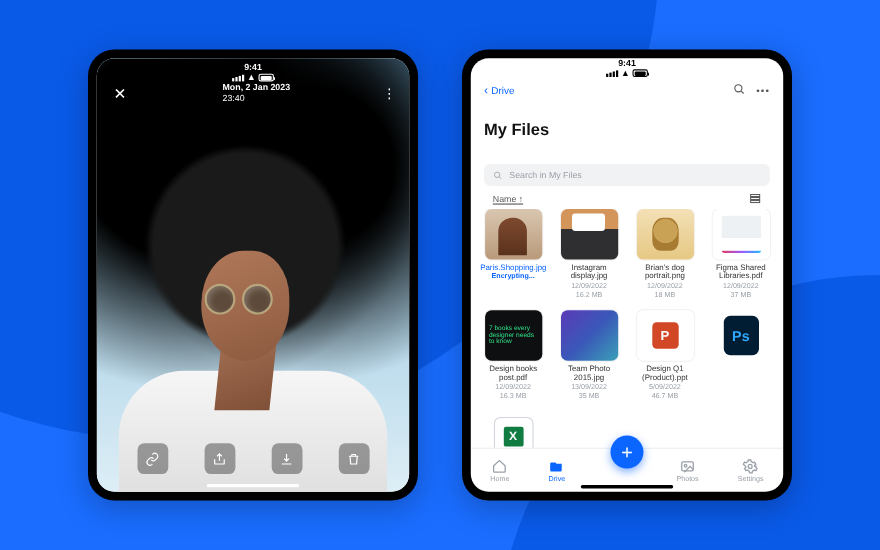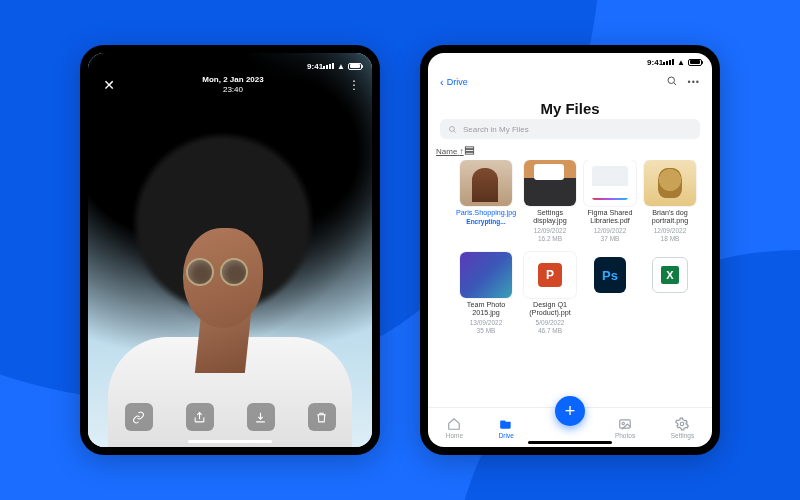--- a/index.html
+++ b/index.html
@@ -43,21 +43,21 @@
     background: #fff;
     border-radius: 16px;
     overflow: hidden;
     position: relative;
     display: flex; flex-direction: column;
   }
   .statusbar {
     height: 18px;
     display: flex; justify-content: flex-end; align-items: center;
     padding: 0 10px;
-    font-size: 8px; font-weight: 600;
+    font-size: 8px; font-weight: 600; flex-direction: column;
   }
   .statusbar.dark { color: #fff; position: absolute; top:4px; left:0; right:0; z-index:3;}
   .statusbar.light { color: #000; }
   .status-icons { display:flex; gap:3px; align-items:center; }
   .sigbar { display:flex; gap:1px; align-items:flex-end;}
   .sigbar span{ width:2px; background: currentColor; }
   .sigbar span:nth-child(1){height:3px}.sigbar span:nth-child(2){height:4px}.sigbar span:nth-child(3){height:5px}.sigbar span:nth-child(4){height:6px}
   .wifi { font-size:8px; }
   .battery { width:14px;height:7px;border:1px solid currentColor;border-radius:2px;position:relative;}
   .battery:after{content:"";position:absolute;right:-2px;top:1.5px;width:1.5px;height:3px;background:currentColor;border-radius:0 1px 1px 0;}
@@ -98,48 +98,48 @@
   .glasses {
     position:absolute; left:98px; top:125px; display:flex; gap:6px;
   }
   .glens{ width:28px;height:28px;border-radius:50%;background:#5d4a3a;border:2px solid #b8a67f; box-shadow: inset 2px 2px 6px rgba(255,255,255,.25);}
   .photo-header {
     position:absolute; top:22px; left:0; right:0;
     display:flex; justify-content:space-between; align-items:center;
     padding:0 12px; z-index:4;
   }
   .close-x { color:#fff; font-size:14px; font-weight:300; width:18px; text-align:center; }
-  .photo-date { color:#fff; text-align:center; font-size:8px; line-height:1.2;}
+  .photo-date { color:#fff; text-align:left; font-size:8px; line-height:1.2;}
   .photo-date .d1{font-weight:600}
   .kebab { color:#fff; font-size:12px; }
   .photo-actions {
     position:absolute; bottom:16px; left:0; right:0;
     display:flex; justify-content:space-around; padding:0 20px; z-index:4;
   }
   .pa-btn {
     width:28px;height:28px; border-radius:6px;
     background:rgba(0,0,0,.35);
     color:#fff; display:flex; align-items:center; justify-content:center;
   }
   .homebar{position:absolute;bottom:4px;left:50%;transform:translateX(-50%);width:84px;height:3px;background:#fff;border-radius:4px;z-index:5;}
 
   
   .drive-header { padding: 4px 12px 0; }
   .back-row { display:flex; align-items:center; gap:4px; color:#0a66ff; font-size:9px; font-weight:500; justify-content:space-between;}
   .back-row .left-side{display:flex;align-items:center;gap:3px;}
   .chev{font-size:11px;}
   .header-actions{display:flex;gap:10px;align-items:center;color:#555;}
-  .title-row { font-size:15px; font-weight:700; color:#111; margin-top:11px;text-align:center;}
+  .title-row { font-size:15px; font-weight:700; color:#111; margin-top:21px;}
   .search {
-    margin:2px 12px 0; height:20px; background:#f1f2f4; border-radius:6px;
+    margin:22px 12px 0; height:20px; background:#f1f2f4; border-radius:6px;
     display:flex;align-items:center; gap:6px; padding:0 8px; color:#9aa0a8; font-size:8px;
   }
-  .sort-row { display:flex; justify-content:flex-start; align-items:center; padding:6px 8px 2px; color:#555; font-size:8px;text-decoration:underline;}
+  .sort-row { display:flex; justify-content:space-between; align-items:center; padding:6px 20px 2px; color:#555; font-size:8px;text-decoration:underline;}
   .grid {
-    flex:1; padding:0 28px 4px; overflow:hidden;
+    flex:1; padding:0 8px 4px; overflow:hidden;
     display:grid; grid-template-columns: repeat(4,1fr); gap:6px 8px;
     grid-auto-rows: 86px;
   }
   .card { display:flex; flex-direction:column; align-items:center; font-size:7.2px; color:#333; text-align:center;}
   .thumb { width:52px;height:46px;border-radius:6px; background:#e9ecef; display:flex;align-items:center;justify-content:center; overflow:hidden; position:relative; box-shadow: 0 0 0 1px rgba(0,0,0,.05);}
   .card .name{margin-top:3px; font-weight:500; max-width:60px; line-height:1.15;}
   .card .meta{color:#9aa0a8; font-size:6.5px; line-height:1.2; margin-top:1px;}
   .card .status{color:#0a66ff; font-size:6.5px; font-weight:600; margin-top:1px;}
   .folder{width:44px;height:34px;background:#2a8cff;border-radius:4px;position:relative;}
   .folder:before{content:"";position:absolute;top:-5px;left:2px;width:16px;height:8px;background:#2a8cff;border-radius:3px 3px 0 0;}
@@ -311,35 +311,43 @@
     </div>
 
     <div class="grid">
       <div class="card">
         <div class="thumb photo1"></div>
         <div class="name" style="color:#0a66ff">Paris.Shopping.jpg</div>
         <div class="status">Encrypting...</div>
       </div>
       <div class="card">
         <div class="thumb ig"></div>
-        <div class="name">Settings display.jpg</div>
+        <div class="name">Instagram display.jpg</div>
         <div class="meta">12/09/2022</div>
         <div class="meta">16.2 MB</div>
+      </div>
+      <div class="card">
+        <div class="thumb dog"></div>
+        <div class="name">Brian's dog portrait.png</div>
+        <div class="meta">12/09/2022</div>
+        <div class="meta">18 MB</div>
       </div>
       <div class="card">
         <div class="thumb figma"></div>
         <div class="name">Figma Shared Libraries.pdf</div>
         <div class="meta">12/09/2022</div>
         <div class="meta">37 MB</div>
       </div>
       <div class="card">
-        <div class="thumb dog"></div>
-        <div class="name">Brian's dog portrait.png</div>
+        <div class="thumb design">
+            <span>7 books every designer needs to know</span>
+          </div>
+        <div class="name">Design books post.pdf</div>
         <div class="meta">12/09/2022</div>
-        <div class="meta">18 MB</div>
+        <div class="meta">16.3 MB</div>
       </div>
       <div class="card">
         <div class="thumb team"></div>
         <div class="name">Team Photo 2015.jpg</div>
         <div class="meta">13/09/2022</div>
         <div class="meta">35 MB</div>
       </div>
       <div class="card">
         <div class="thumb ppt">
             <div class="ppt-badge">P</div>

